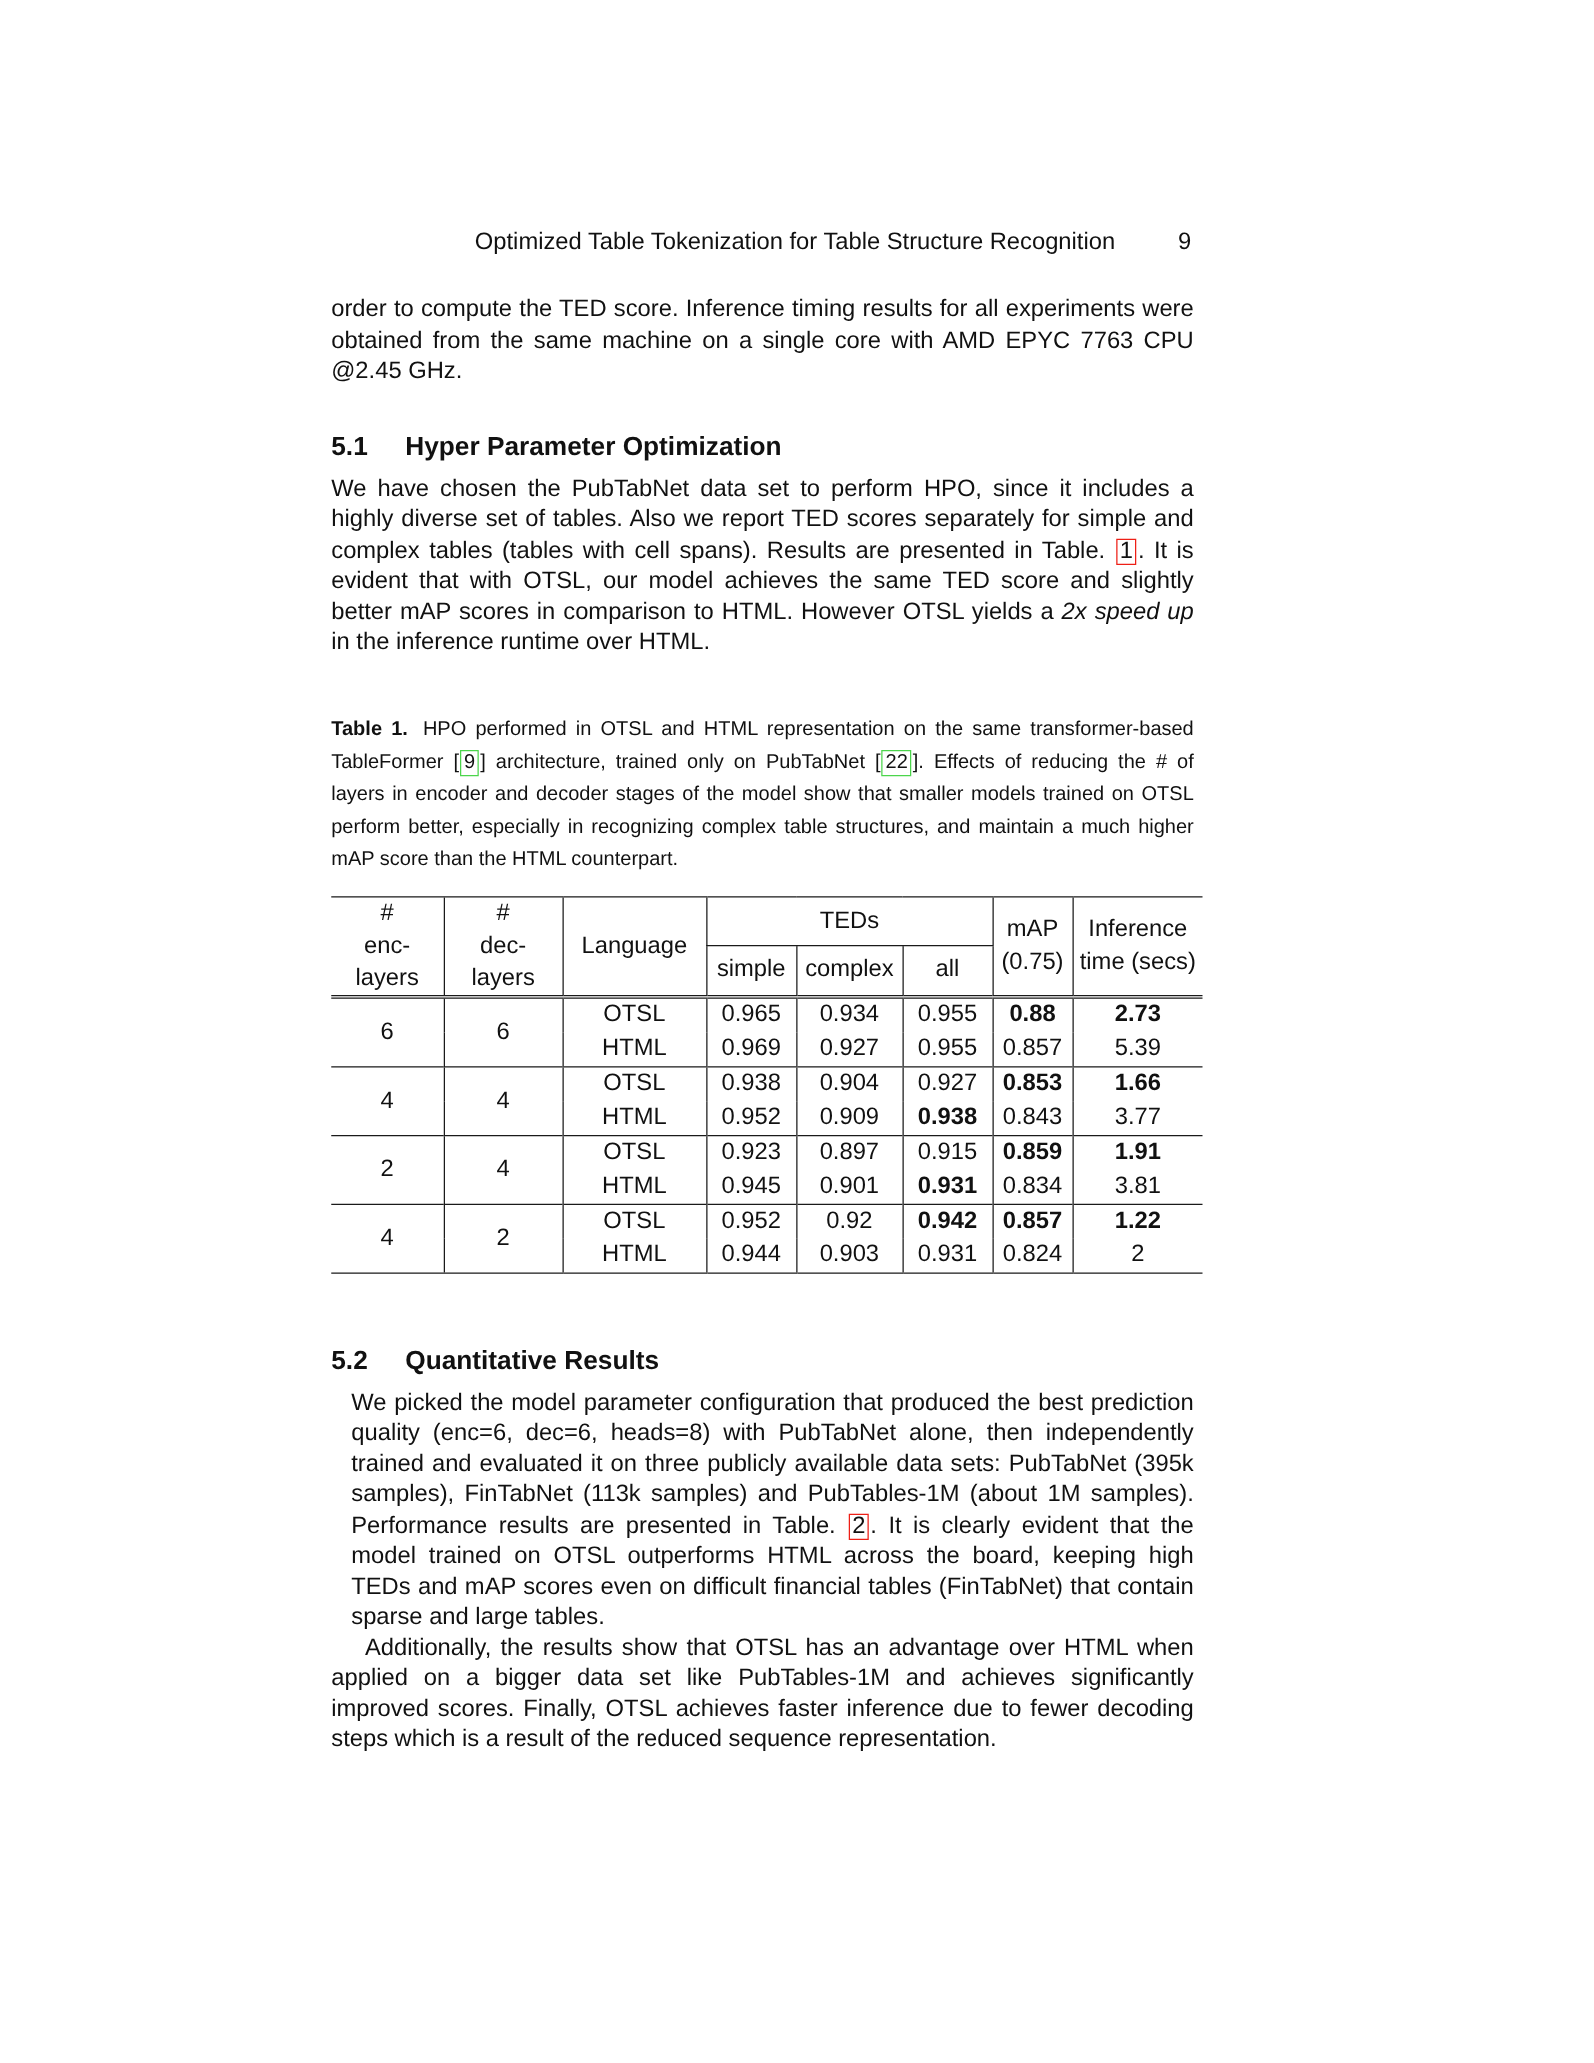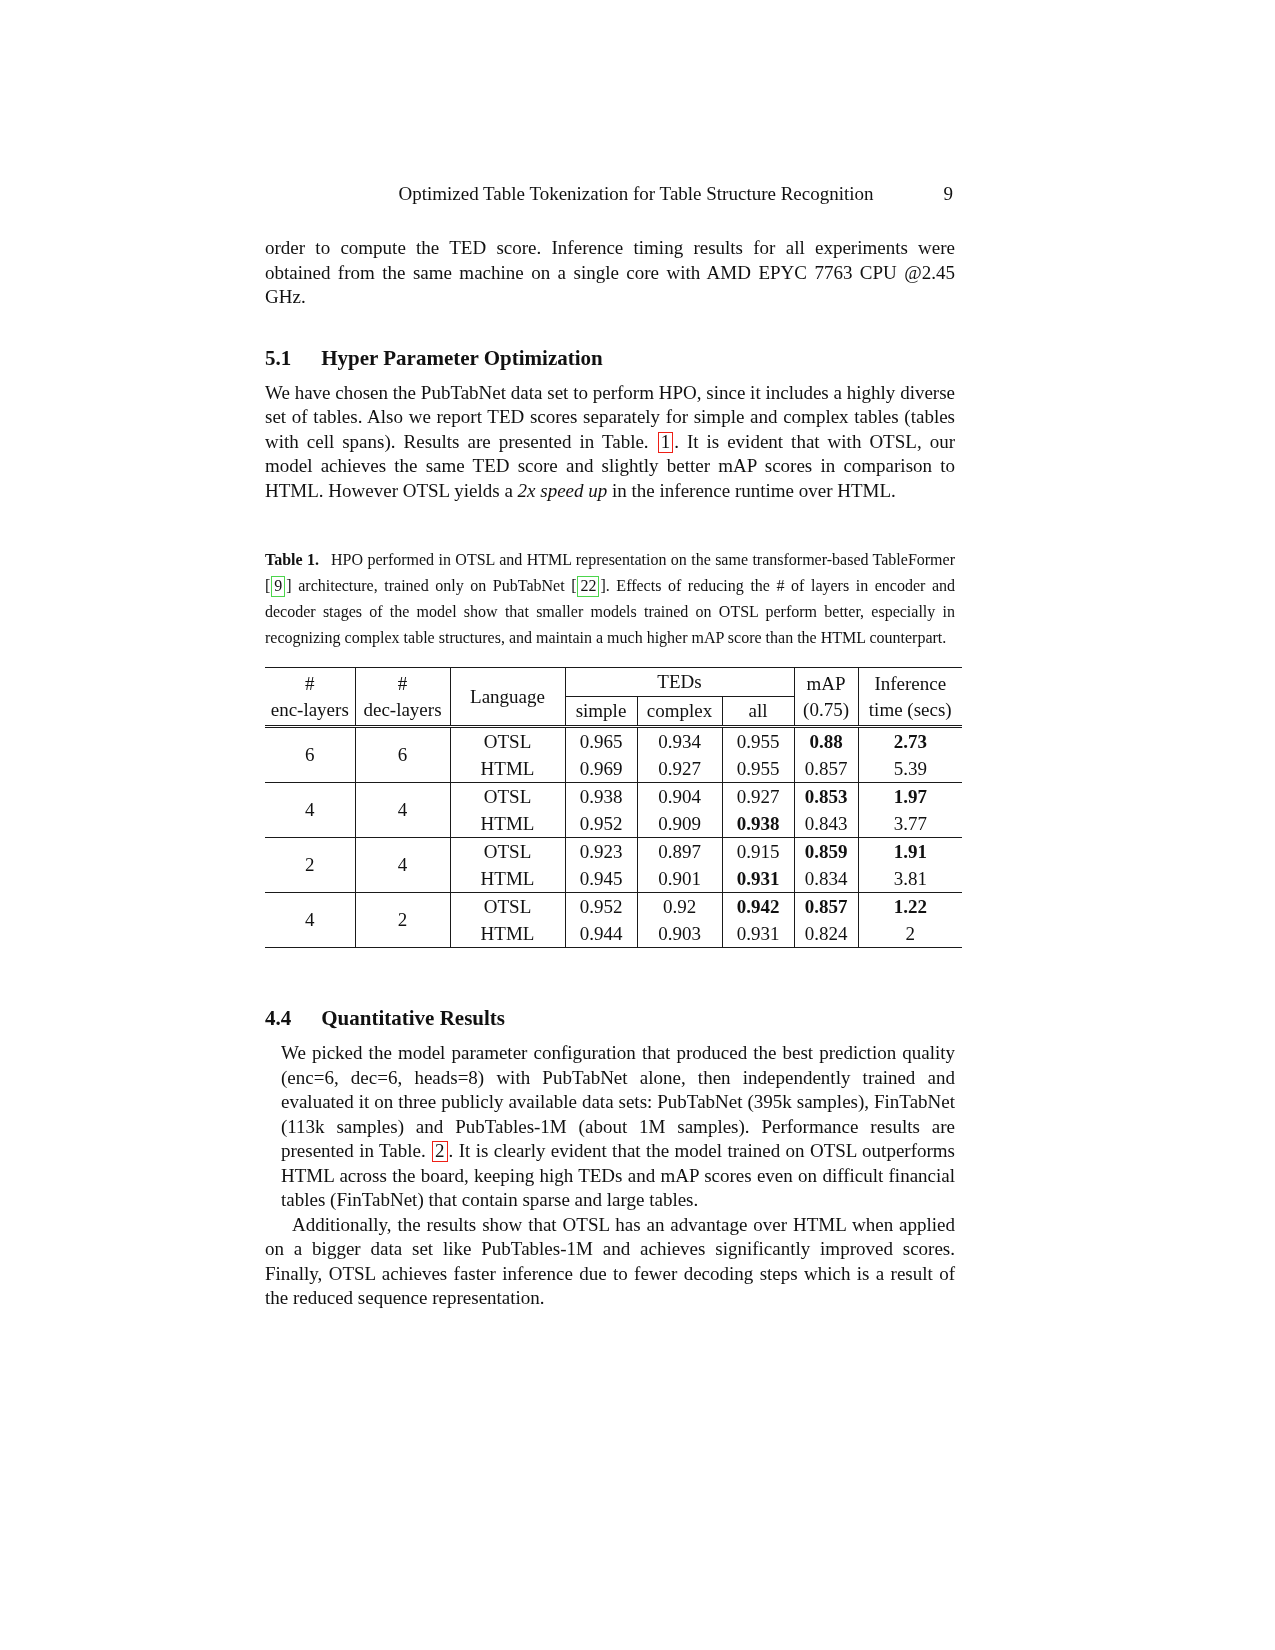--- a/index.html
+++ b/index.html
@@ -1,20 +1,20 @@
 <!DOCTYPE html>
 <html><head>
 <meta charset="utf-8">
 <style>
   html,body { margin:0; padding:0; background:#ffffff; }
   .page {
     position:relative;
     width:1275px; height:1538px;
     background:#ffffff;
-    font-family:Liberation Serif, serif;
+    font-family:Liberation Sans, sans-serif;
     color:#111;
     overflow:hidden;
   }
   .content { position:absolute; left:265px; top:183px; width:690px; }
 
   .runhead { position:relative; font-size:19px; height:26px; }
   .runhead .rh-title { display:block; text-align:center; padding-left:52px; }
   .runhead .rh-page { position:absolute; right:2px; top:0; }
 
   .para { font-size:19px; line-height:24.5px; text-align:justify; margin:0; }
@@ -148,21 +148,21 @@
             <td class="vl">5.39</td>
           </tr>
           <tr class="group-first">
             <td class="" rowspan="2">4</td>
             <td class="vl" rowspan="2">4</td>
             <td class="vl">OTSL</td>
             <td class="vl">0.938</td>
             <td class="vl">0.904</td>
             <td class="vl">0.927</td>
             <td class="vl b">0.853</td>
-            <td class="vl b">1.97</td>
+            <td class="vl b">1.66</td>
           </tr>
           <tr>
             <td class="vl">HTML</td>
             <td class="vl">0.952</td>
             <td class="vl">0.909</td>
             <td class="vl b">0.938</td>
             <td class="vl">0.843</td>
             <td class="vl">3.77</td>
           </tr>
           <tr class="group-first">
@@ -198,20 +198,20 @@
             <td class="vl bb">0.944</td>
             <td class="vl bb">0.903</td>
             <td class="vl bb">0.931</td>
             <td class="vl bb">0.824</td>
             <td class="vl bb">2</td>
           </tr>
         </tbody>
     </table>
 
     <div class="secheading h-52">
-      <span class="secnum">4.4</span><span>Quantitative Results</span>
+      <span class="secnum">5.2</span><span>Quantitative Results</span>
     </div>
 
     <p class="para p-52a">We picked the model parameter configuration that produced the best prediction quality (enc=6, dec=6, heads=8) with PubTabNet alone, then independently trained and evaluated it on three publicly available data sets: PubTabNet (395k samples), FinTabNet (113k samples) and PubTables-1M (about 1M samples). Performance results are presented in Table. <span class="refbox" style="border-color: rgb(238, 31, 22);">2</span>. It is clearly evident that the model trained on OTSL outperforms HTML across the board, keeping high TEDs and mAP scores even on difficult financial tables (FinTabNet) that contain sparse and large tables.</p>
     <p class="para p-52b">Additionally, the results show that OTSL has an advantage over HTML when applied on a bigger data set like PubTables-1M and achieves significantly improved scores. Finally, OTSL achieves faster inference due to fewer decoding steps which is a result of the reduced sequence representation.</p>
 
   </div>
 </div>
 
 </body></html>

